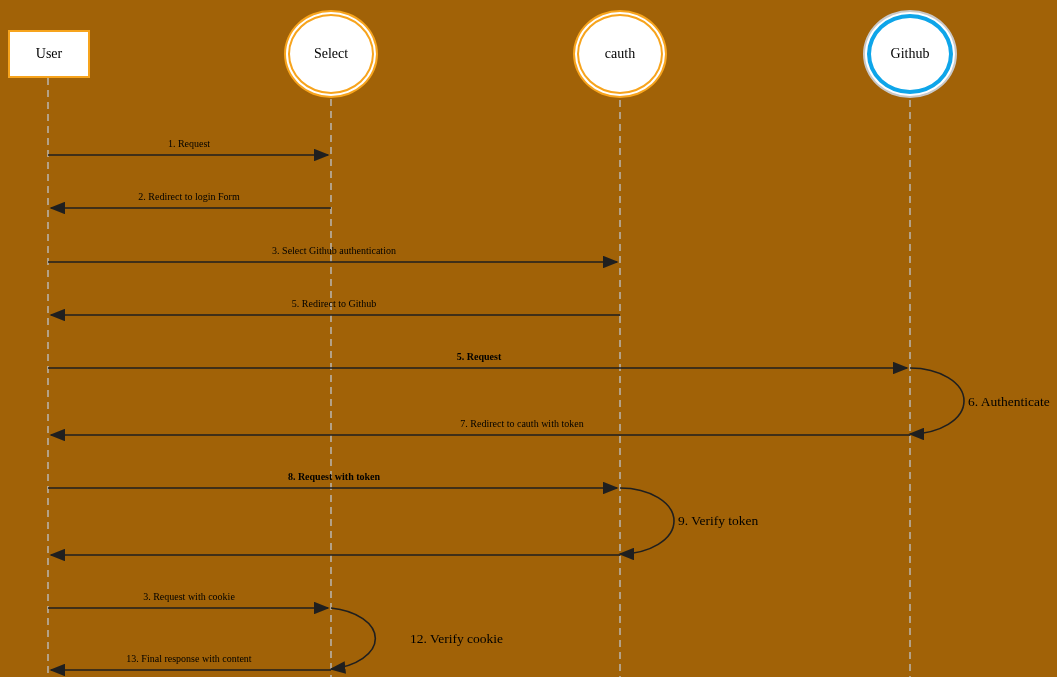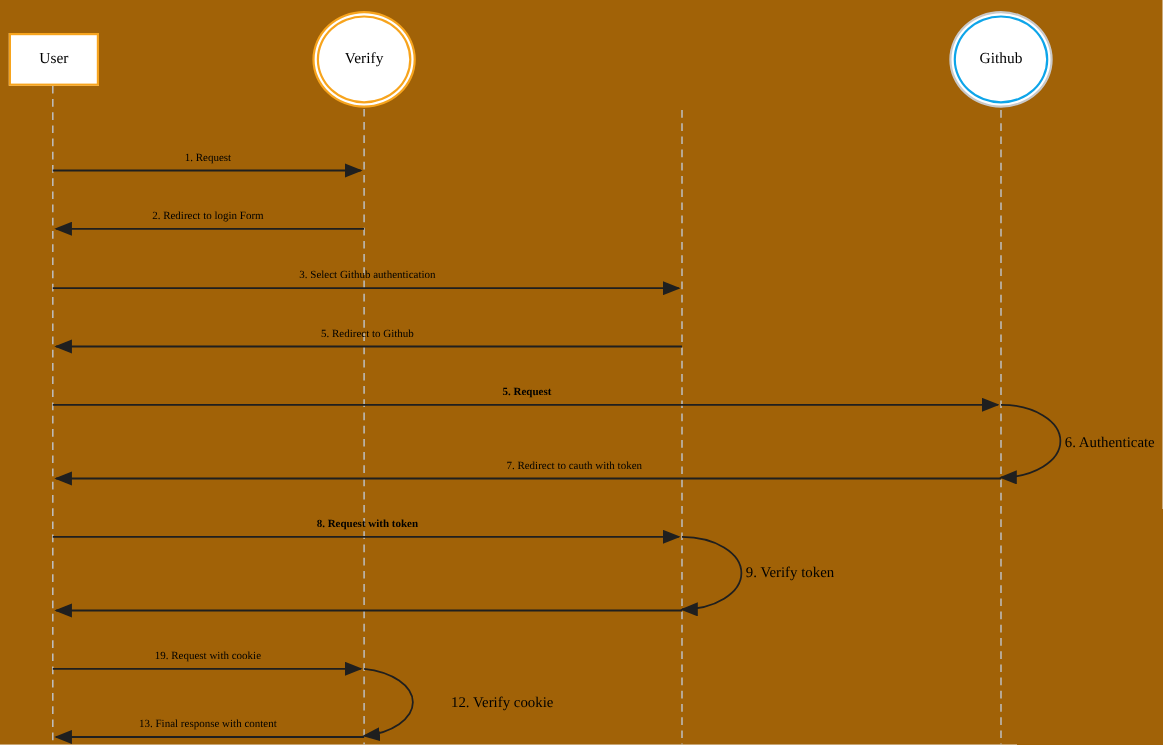--- a/index.html
+++ b/index.html
@@ -36,21 +36,21 @@
     border-radius: 50%;
     display: flex;
     align-items: center;
     justify-content: center;
     font-size: 14px;
     box-sizing: border-box;
   }
   .orange { border: 2px solid #F7A41D; }
   .orange .inner { border: 2px solid #F7A41D; }
   .gray { border: 2px solid #C9C9C9; }
-  .gray .inner { border: 2px solid #0ea5e9; }
+  .gray .inner { border: 4px solid #0ea5e9; }
   .msg-label {
     position: absolute;
     font-size: 10px;
     line-height: 16px;
     white-space: nowrap;
     transform: translateX(-50%);
   }
   .loop-label {
     position: absolute;
     font-size: 13.5px;
@@ -90,37 +90,42 @@
     <path d="M 331 608 A 54 31 0 0 1 331 669" fill="none" stroke="#1F1F1F" stroke-width="1.6" marker-end="url(#ah)"></path>
     <line x1="331" y1="670" x2="51" y2="670" stroke="#1F1F1F" stroke-width="1.6" marker-end="url(#ah)"></line>
   </svg>
 
   <div class="actor-rect" style="left:8px; top:30px; width:82px; height:48px;">
     <span>User</span>
   </div>
 
   <div class="actor-circle orange" style="left:284px; top:10px; width:94px; height:88px;">
     <div class="inner">
-      <span>Verify</span>
+      <span>Select</span>
     </div>
   </div>
 
+  <div class="actor-circle orange" style="left:573px; top:10px; width:94px; height:88px;">
+    <div class="inner">
+      <span>cauth</span>
+    </div>
+  </div>
 
   <div class="actor-circle gray" style="left:863px; top:10px; width:94px; height:88px;">
     <div class="inner">
       <span>Github</span>
     </div>
   </div>
 
   <div class="msg-label" style="left:189px; top:136px;">1. Request</div>
   <div class="msg-label" style="left:189px; top:189px;">2. Redirect to login Form</div>
   <div class="msg-label" style="left:334px; top:243px;">3. Select Github authentication</div>
   <div class="msg-label" style="left:334px; top:296px;">5. Redirect to Github</div>
   <div class="msg-label" style="left:479px; top:349px;font-weight:bold;">5. Request</div>
   <div class="loop-label" style="left:968px; top:402px;">6. Authenticate</div>
   <div class="msg-label" style="left:479px; top:416px;margin-left:43px;">7. Redirect to cauth with token</div>
   <div class="msg-label" style="left:334px; top:469px;font-weight:bold;">8. Request with token</div>
   <div class="loop-label" style="left:678px; top:521px;">9. Verify token</div>
-  <div class="msg-label" style="left:189px; top:589px;">19. Request with cookie</div>
+  <div class="msg-label" style="left:189px; top:589px;">3. Request with cookie</div>
   <div class="loop-label" style="left:410px; top:639px;">12. Verify cookie</div>
   <div class="msg-label" style="left:189px; top:651px;">13. Final response with content</div>
 
 </div>
 
 </body></html>

